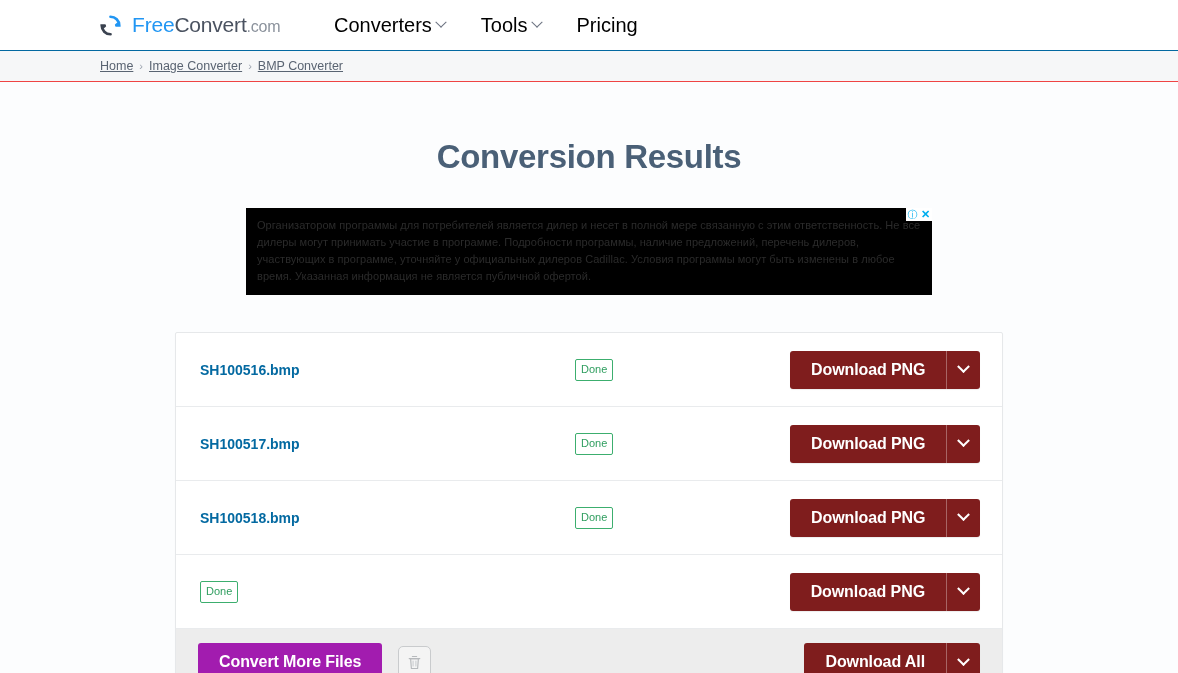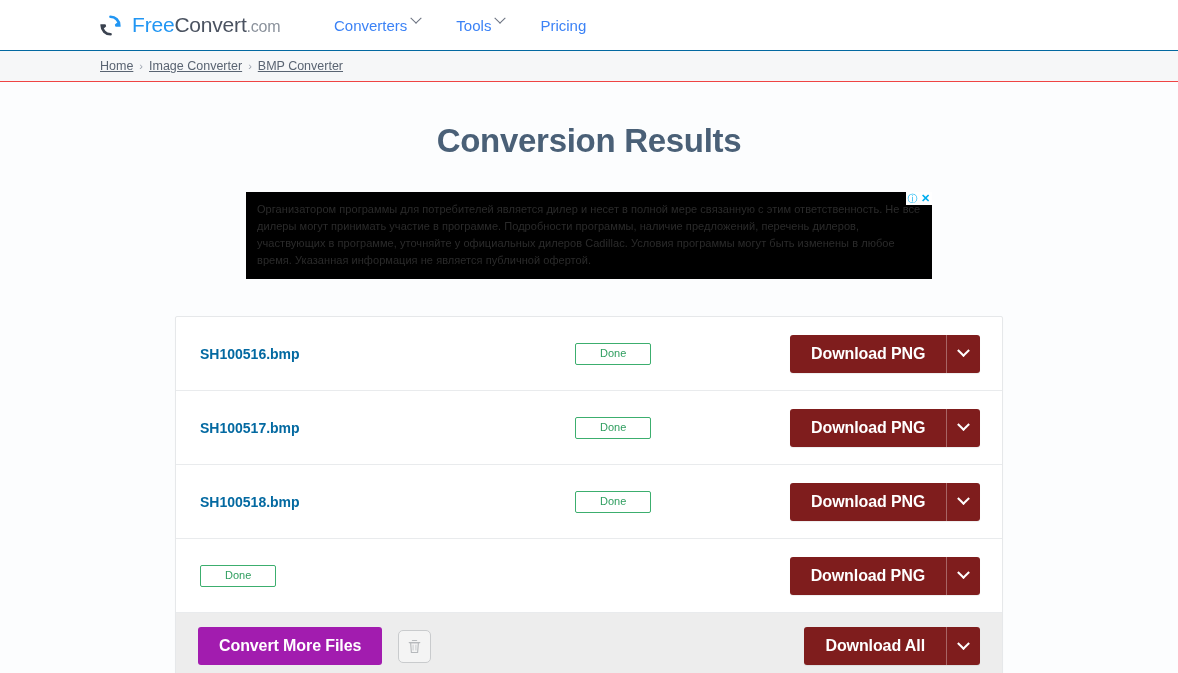--- a/index.html
+++ b/index.html
@@ -54,25 +54,25 @@
 
   .main-nav {
     position: absolute;
     left: 334px;
     display: flex;
     align-items: center;
     gap: 36px;
   }
 
   .nav-item {
-    font-size: 15px;
-    color: #3b82f6;
+    font-size: 20px;
+    color: #000000;
     text-decoration: none;
     display: flex;
-    align-items: flex-start;
+    align-items: center;
     gap: 5px;
     white-space: nowrap;
     cursor: pointer;
   }
 
   .caret {
     display: inline-block;
     width: 8px;
     height: 8px;
     border-right: 1.4px solid #6b7280;
@@ -109,21 +109,21 @@
     font-size: 11px;
   }
 
   
   .page-title {
     text-align: center;
     font-size: 33px;
     font-weight: bold;
     color: #4a6077;
     letter-spacing: -0.3px;
-    margin-top: 40px;
+    margin-top: 56px;
   }
 
   
   .ad-wrap {
     width: 686px;
     height: 87px;
     margin: 32px auto 0;
     position: relative;
     background: #000000;
     overflow: hidden;
@@ -188,21 +188,21 @@
     flex: 0 0 215px;
     display: flex;
     align-items: center;
   }
 
   .status-badge {
     border: 1px solid #3cae6e;
     color: #2f9e5f;
     font-size: 11px;
     line-height: 1;
-    padding: 4px 24px 5px;
+    padding: 4px 5px 5px;
     border-radius: 2px;
     background: #ffffff;
     white-space: nowrap;
   }
 
   .action-cell {
     flex: 1;
     display: flex;
     justify-content: flex-end;
   }

